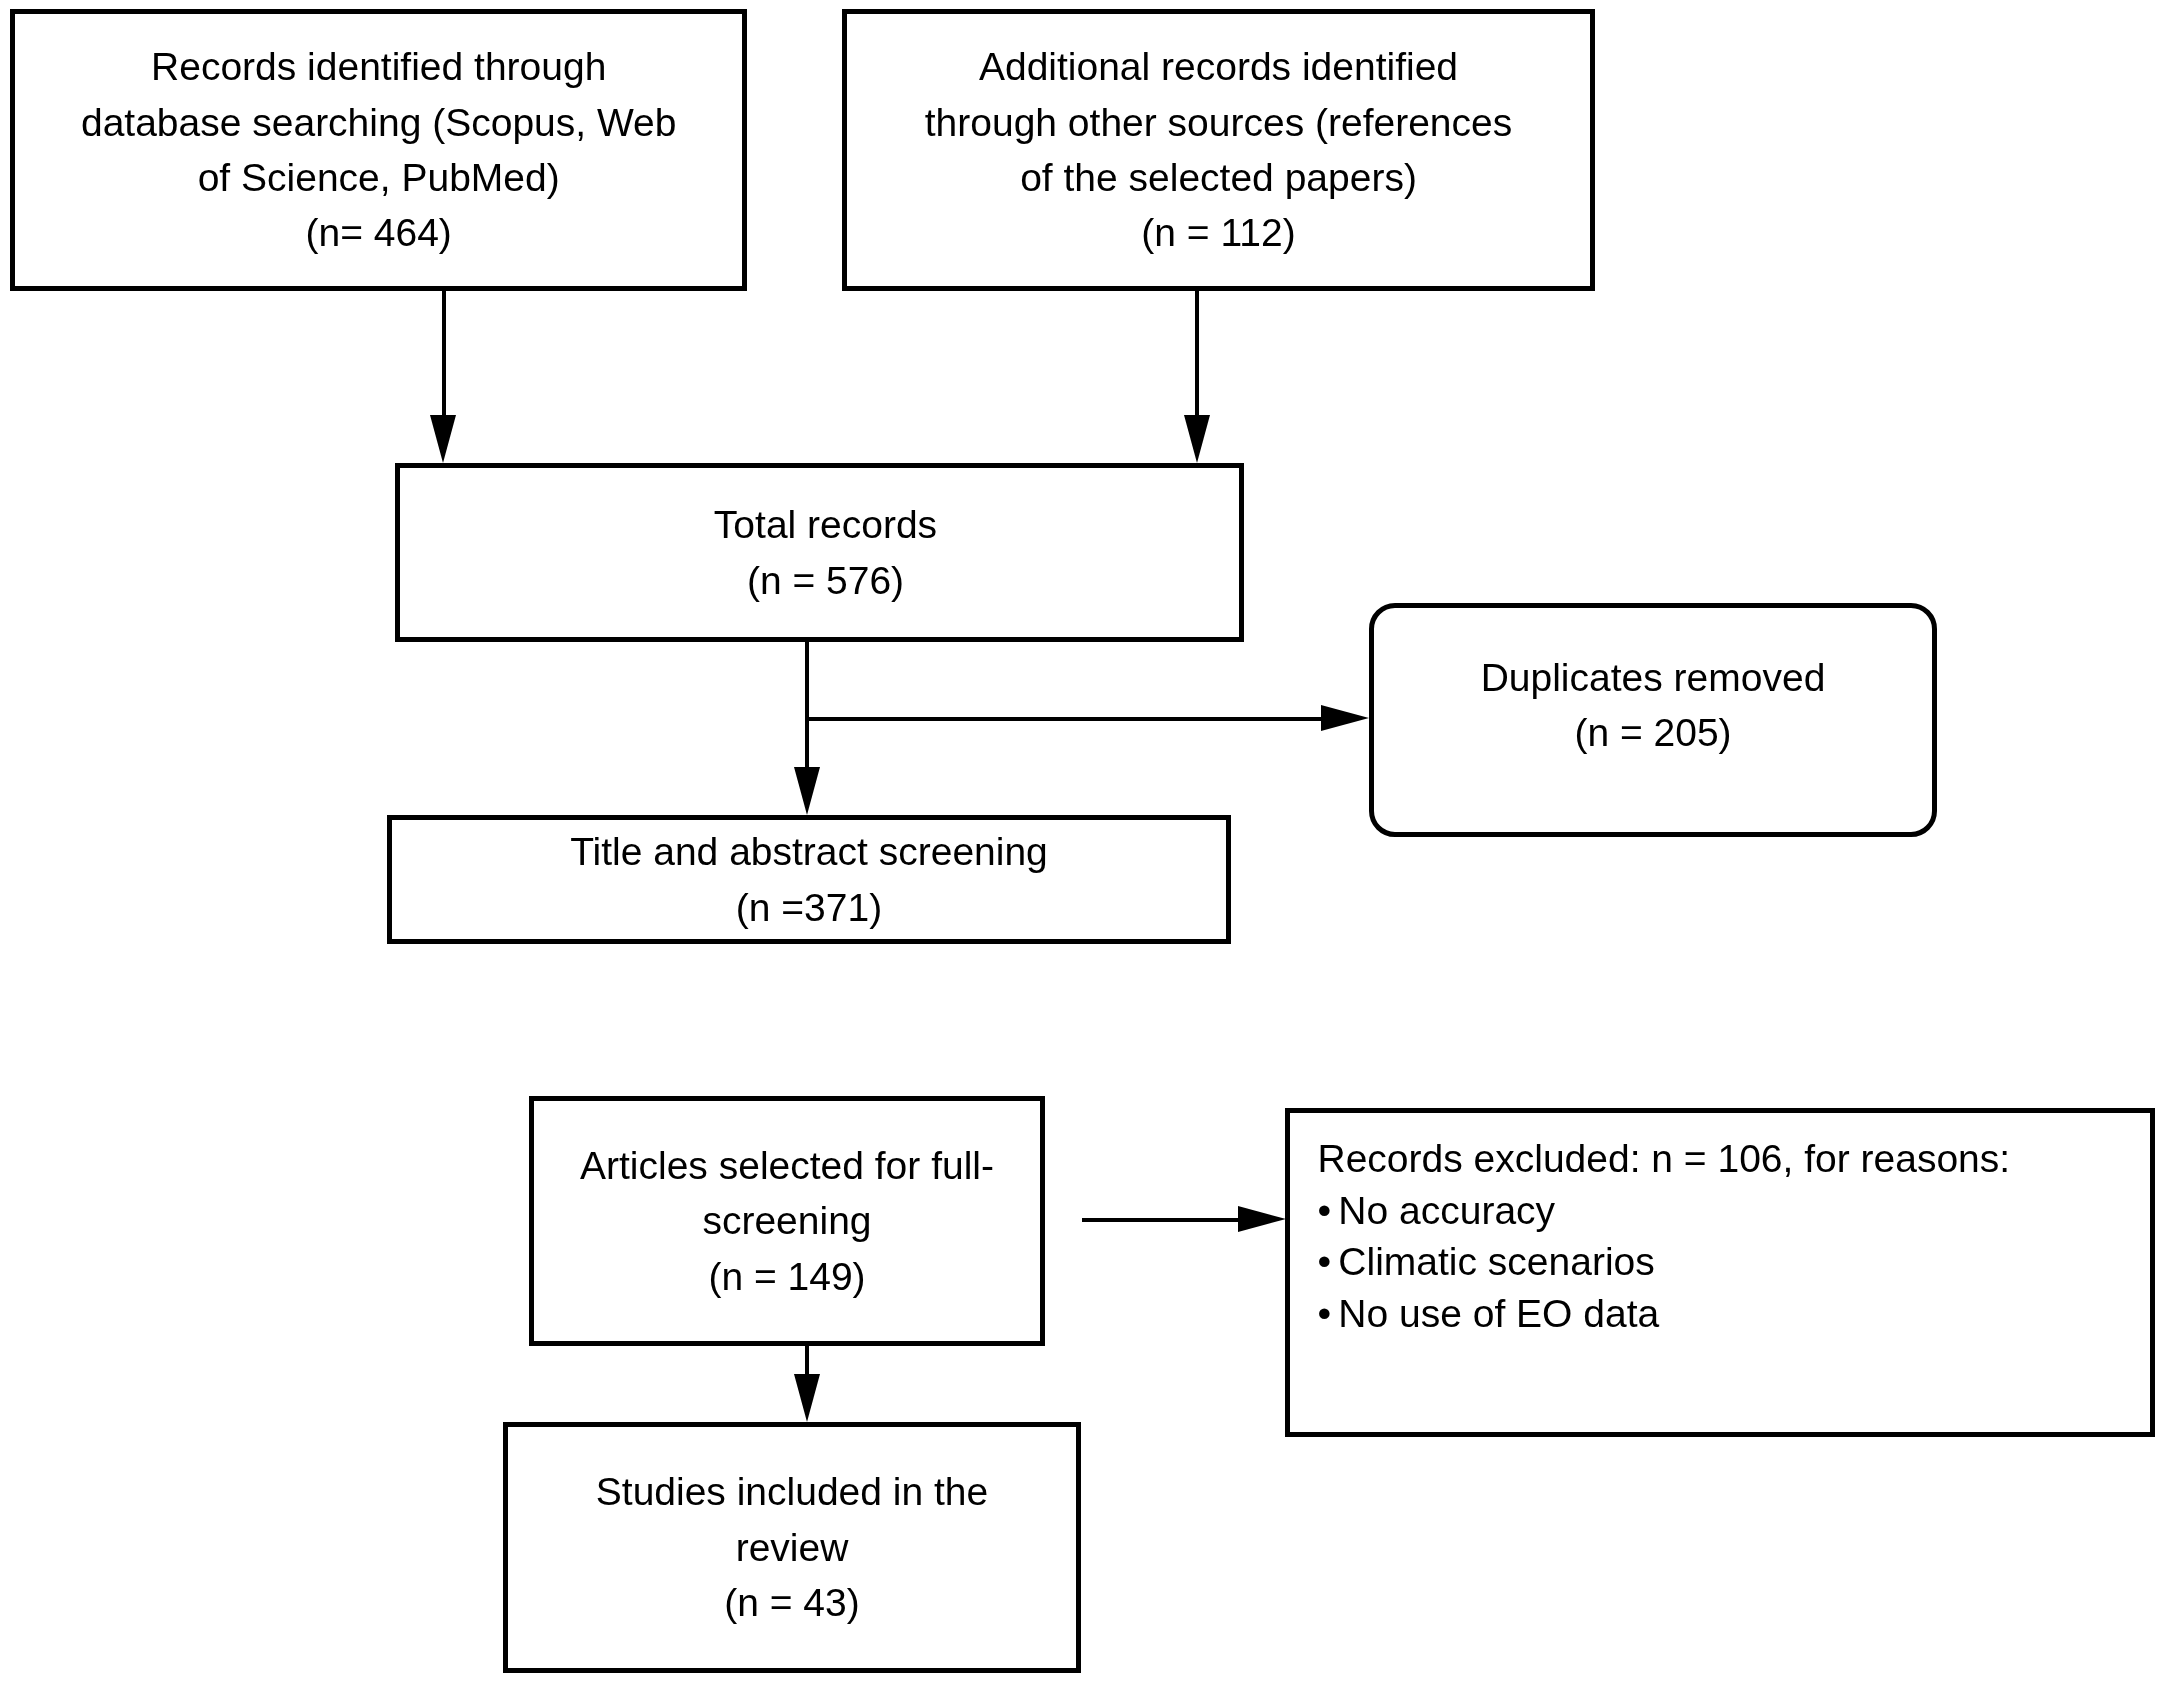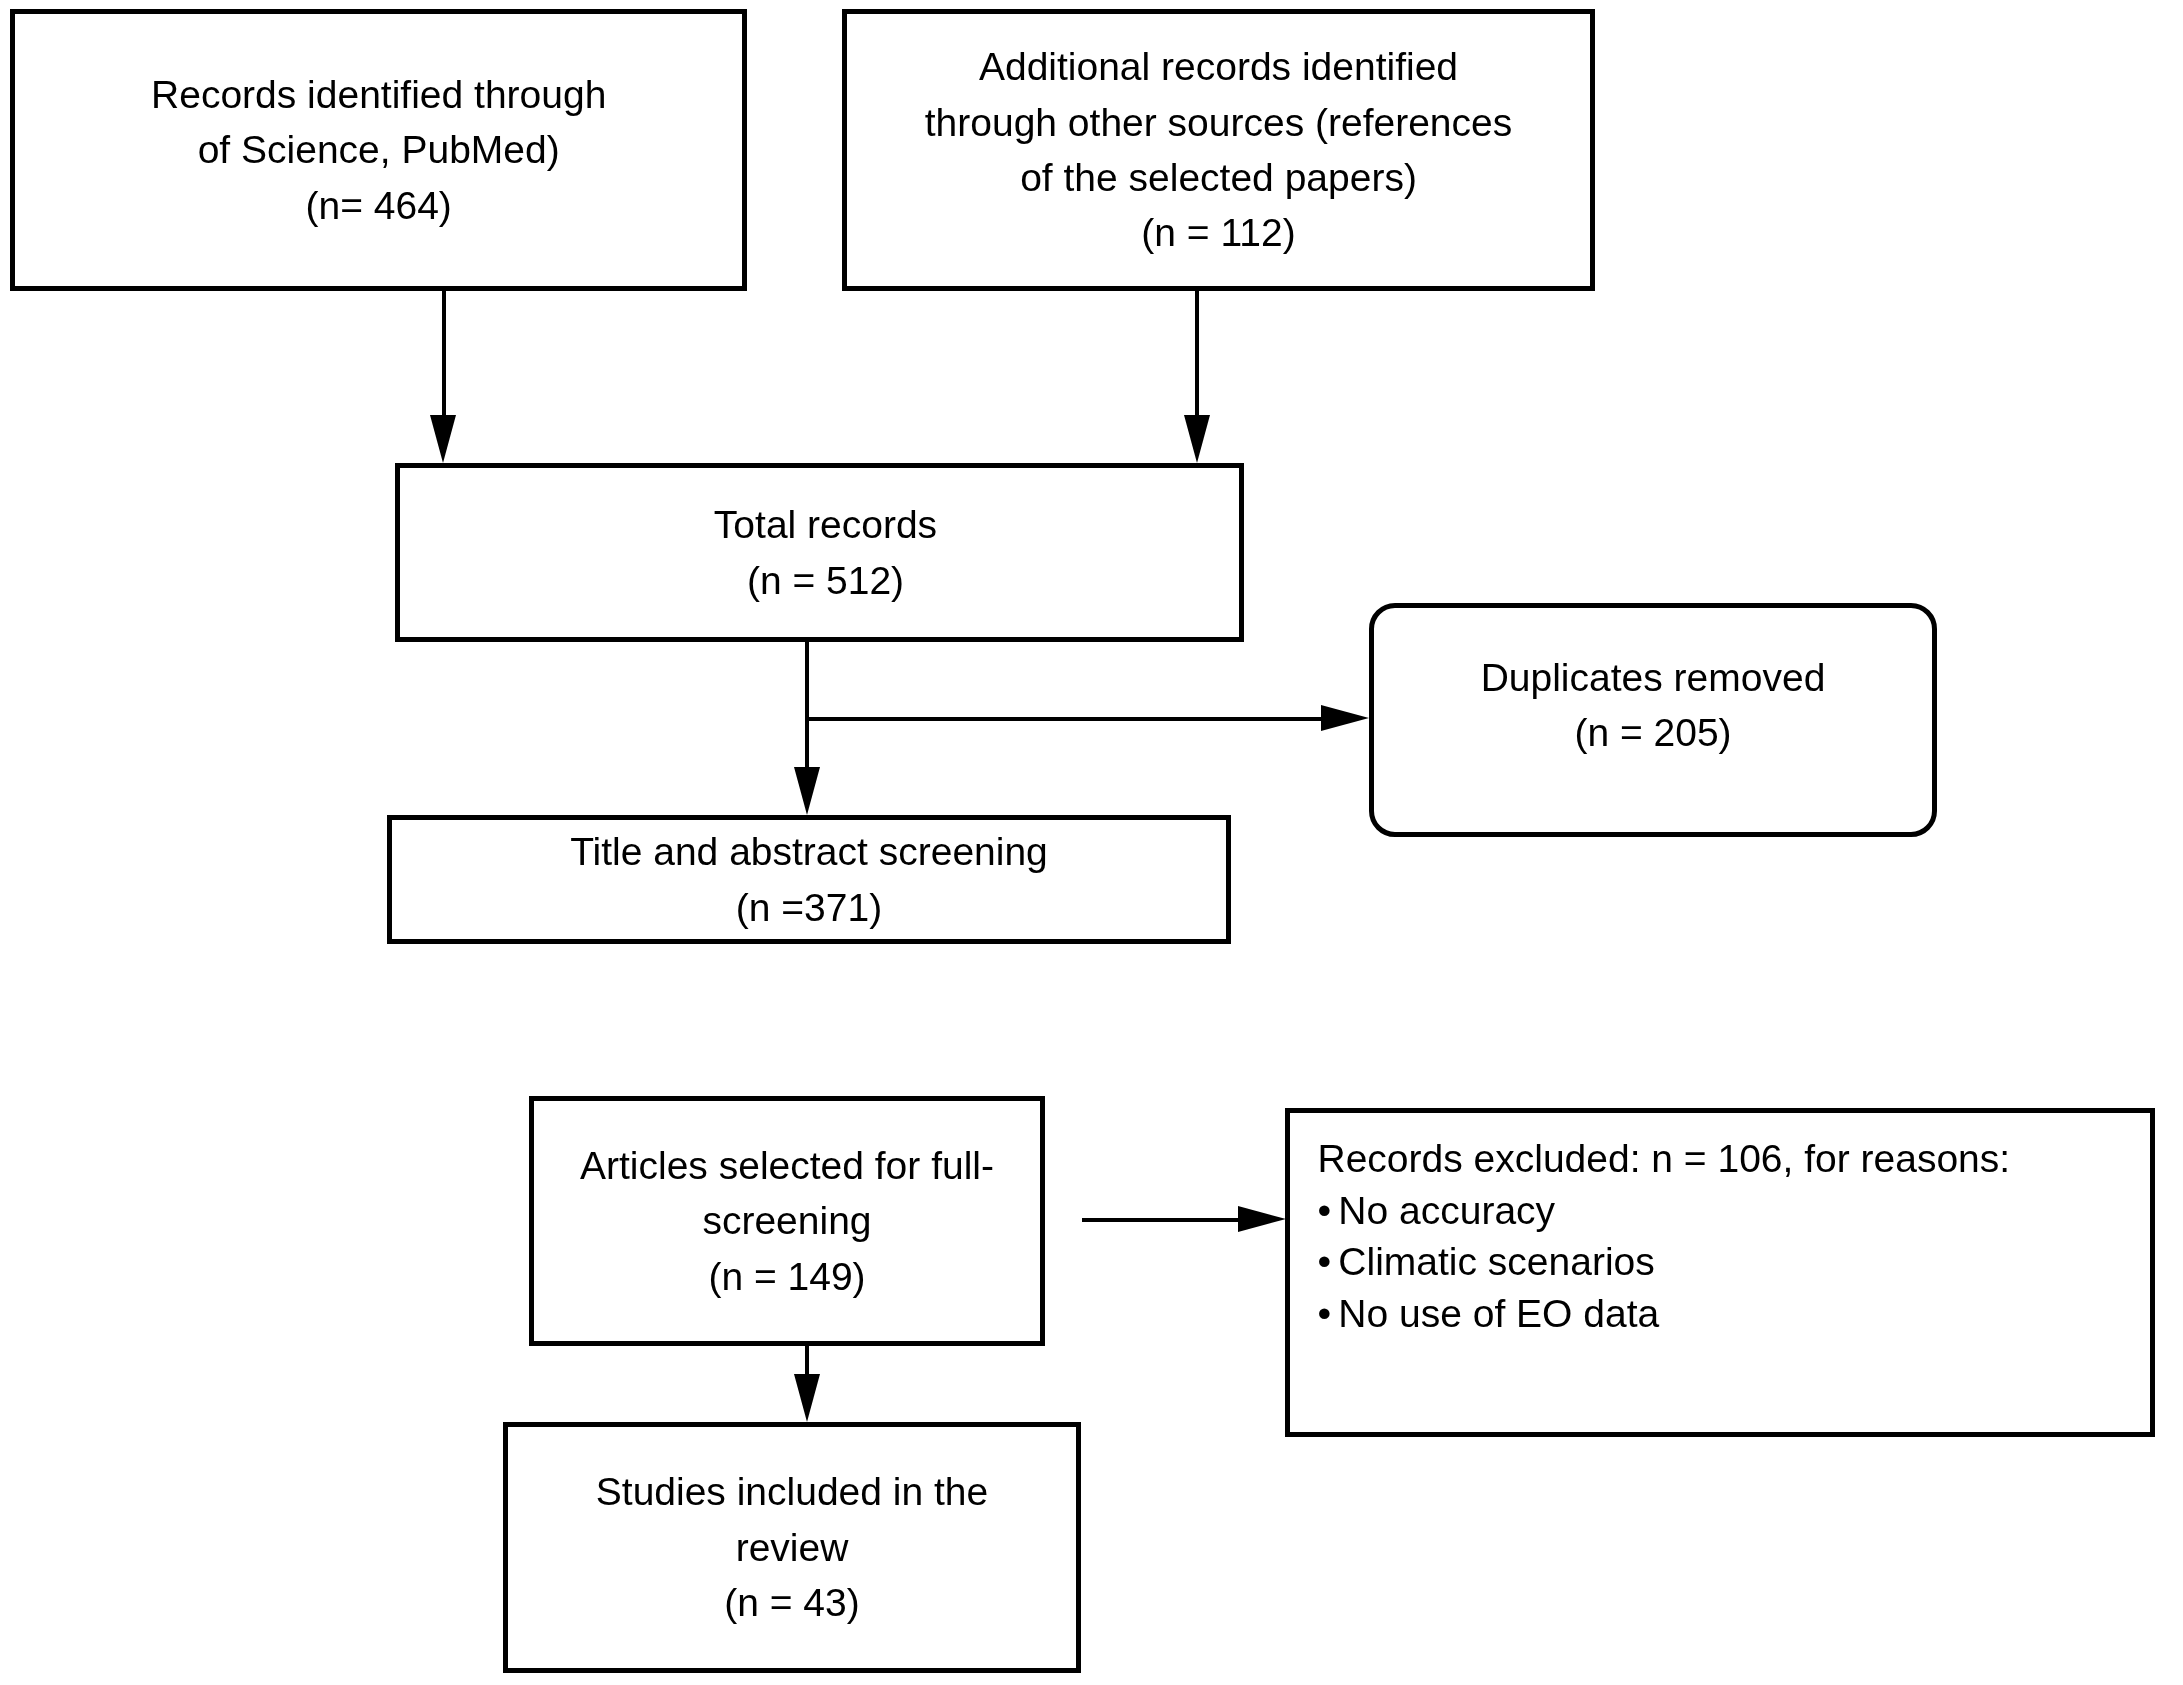--- a/index.html
+++ b/index.html
@@ -71,39 +71,40 @@
   #head-articles-right { left: 1238px; top: 1206px; }
   #head-articles-down  { left: 794px; top: 1374px; }
 </style>
 </head>
 <body>
 
 <div id="diagram">
 
   <div class="box" id="box-records-identified">
     <div class="line">Records identified through</div>
+    <div class="line">database searching (Scopus, Web</div>
     <div class="line">of Science, PubMed)</div>
     <div class="line">(n= 464)</div>
   </div>
 
   <div class="box" id="box-additional-records">
     <div class="line">Additional records identified</div>
     <div class="line">through other sources (references</div>
     <div class="line">of the selected papers)</div>
     <div class="line">(n = 112)</div>
   </div>
 
   <div class="vline" id="line-left-to-total"></div>
   <div class="arrowhead-down" id="head-left-to-total"></div>
   <div class="vline" id="line-right-to-total"></div>
   <div class="arrowhead-down" id="head-right-to-total"></div>
 
   <div class="box" id="box-total-records">
     <div class="line">Total records</div>
-    <div class="line">(n = 512)</div>
+    <div class="line">(n = 576)</div>
   </div>
 
   <div class="vline" id="line-total-down"></div>
   <div class="arrowhead-down" id="head-total-down"></div>
   <div class="hline" id="line-branch-right"></div>
   <div class="arrowhead-right" id="head-branch-right"></div>
 
   <div class="box" id="box-duplicates-removed">
     <div class="line">Duplicates removed</div>
     <div class="line">(n = 205)</div>

